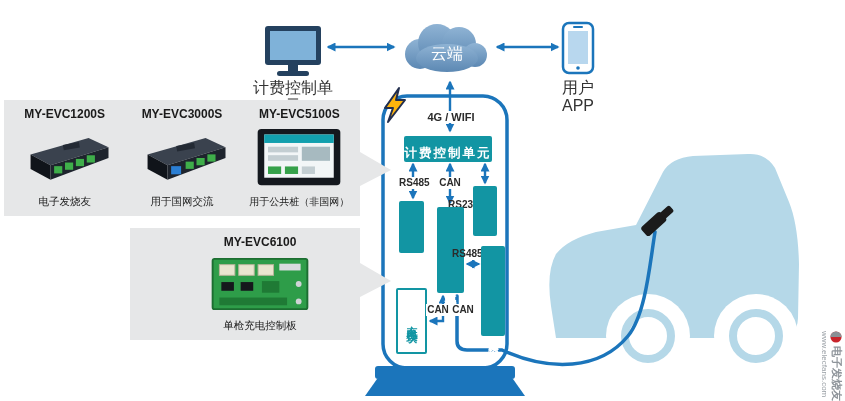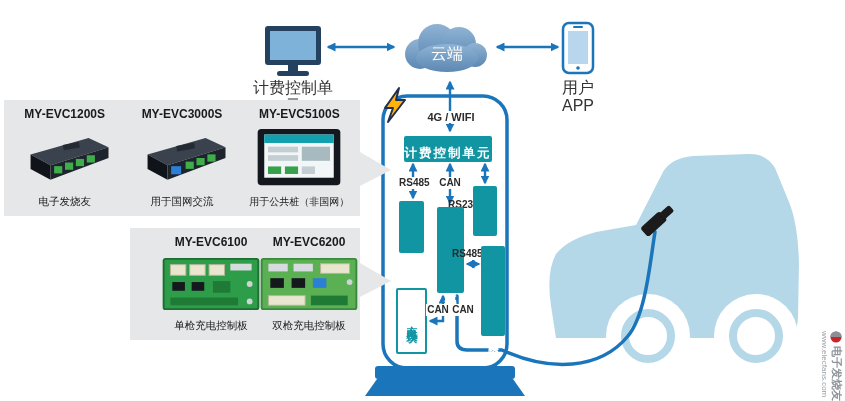--- a/index.html
+++ b/index.html
@@ -226,38 +226,20 @@
           <rect x="10" y="28" width="13" height="9" fill="#15181c"></rect>
           <rect x="30" y="28" width="13" height="9" fill="#15181c"></rect>
           <rect x="52" y="27" width="18" height="12" fill="#1f7a35"></rect>
           <rect x="8" y="44" width="70" height="8" fill="#1f7a35"></rect>
           <circle cx="90" cy="48" r="3" fill="#cfd3d6"></circle>
           <circle cx="90" cy="30" r="3" fill="#cfd3d6"></circle>
         </svg>
       </div>
       <div class="caption">单枪充电控制板</div>
     </div>
-    <div class="cell">
-      <div class="model">MY-EVC6200</div>
-      <div class="pimg">
-        <svg width="100" height="58" viewBox="0 0 100 60">
-          <rect x="1" y="4" width="98" height="52" rx="2" fill="#5ab052" stroke="#3a8a3e" stroke-width="2"></rect>
-          <rect x="8" y="9" width="20" height="8" fill="#d8dbde"></rect>
-          <rect x="34" y="9" width="20" height="8" fill="#d8dbde"></rect>
-          <rect x="62" y="9" width="30" height="10" fill="#e9e5cf" stroke="#b9b49a"></rect>
-          <rect x="10" y="24" width="14" height="10" fill="#15181c"></rect>
-          <rect x="32" y="24" width="14" height="10" fill="#15181c"></rect>
-          <rect x="54" y="24" width="14" height="10" fill="#2b7fd4"></rect>
-          <rect x="8" y="42" width="38" height="10" fill="#e9e5cf" stroke="#b9b49a"></rect>
-          <rect x="52" y="42" width="38" height="10" fill="#1f7a35"></rect>
-          <circle cx="92" cy="28" r="3" fill="#cfd3d6"></circle>
-        </svg>
-      </div>
-      <div class="caption">双枪充电控制板</div>
-    </div>
   </div>
 
   <div class="watermark">
     <span class="wm-row">
       <svg width="12" height="12" viewBox="0 0 14 14">
         <circle cx="7" cy="7" r="6.5" fill="#c9252c"></circle>
         <path d="M7,.5 A6.5,6.5 0 0 0 7,13.5 Z" fill="#8a9095"></path>
       </svg>
       <span class="wm-brand">电子发烧友</span>
     </span>

